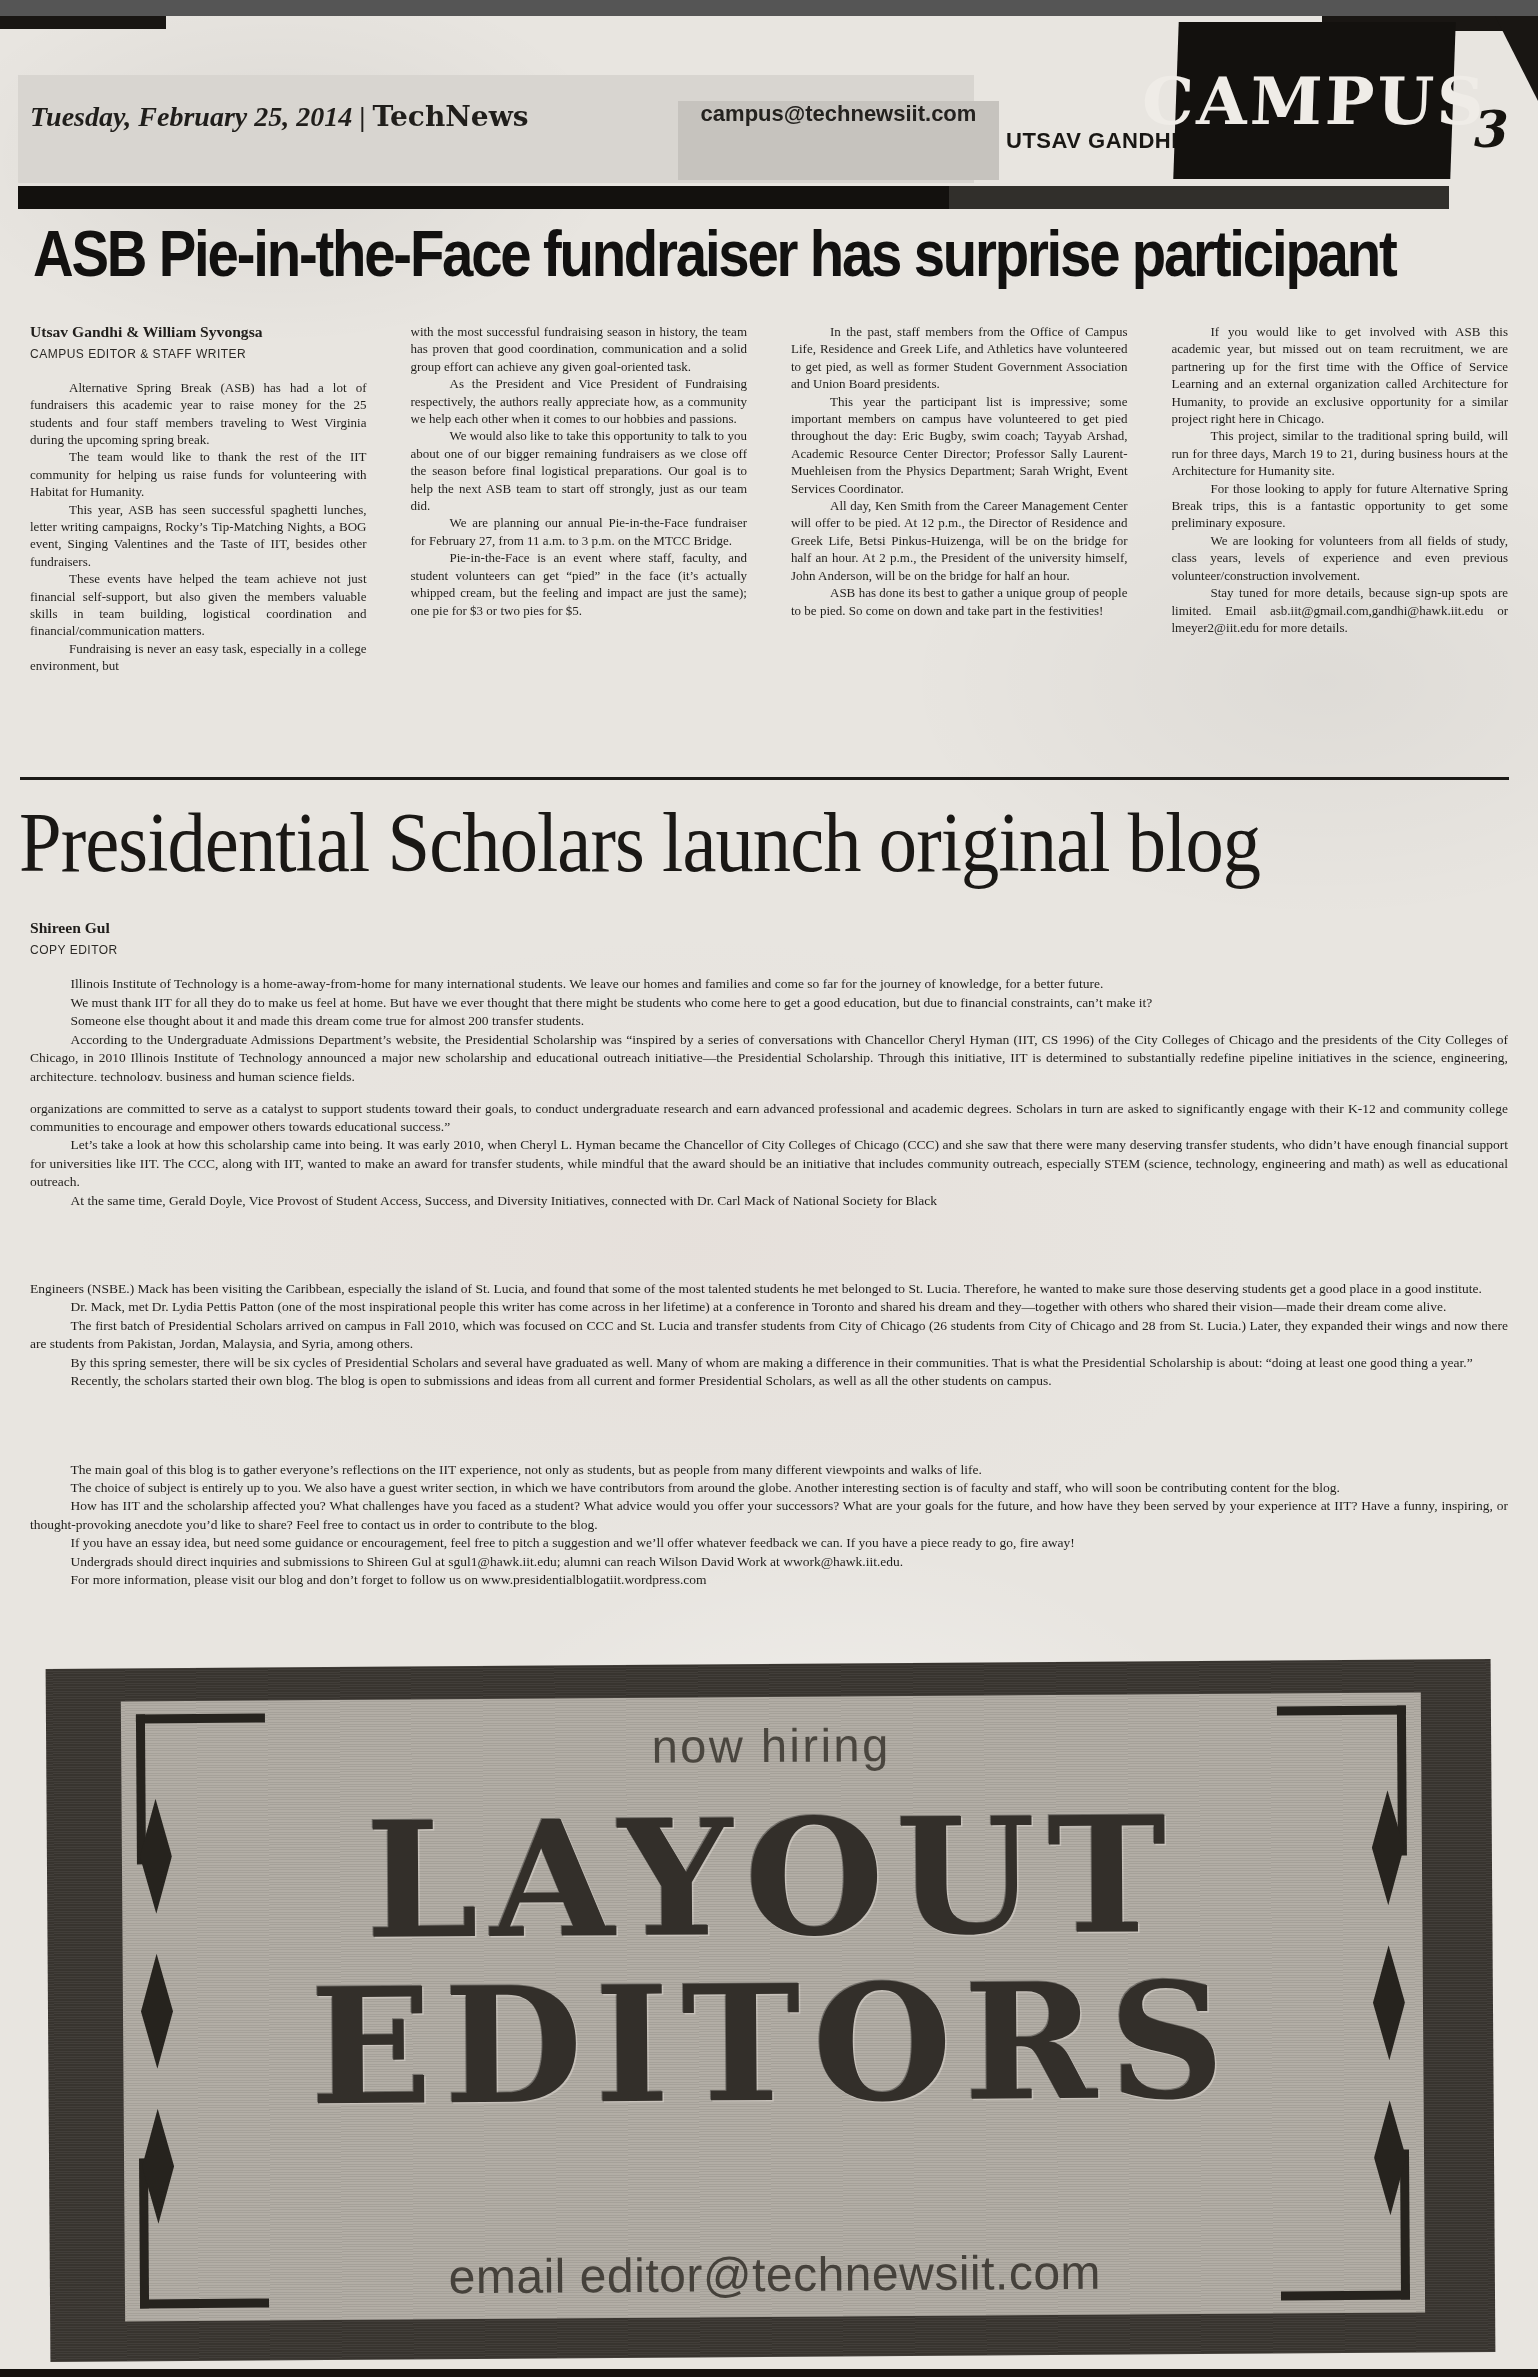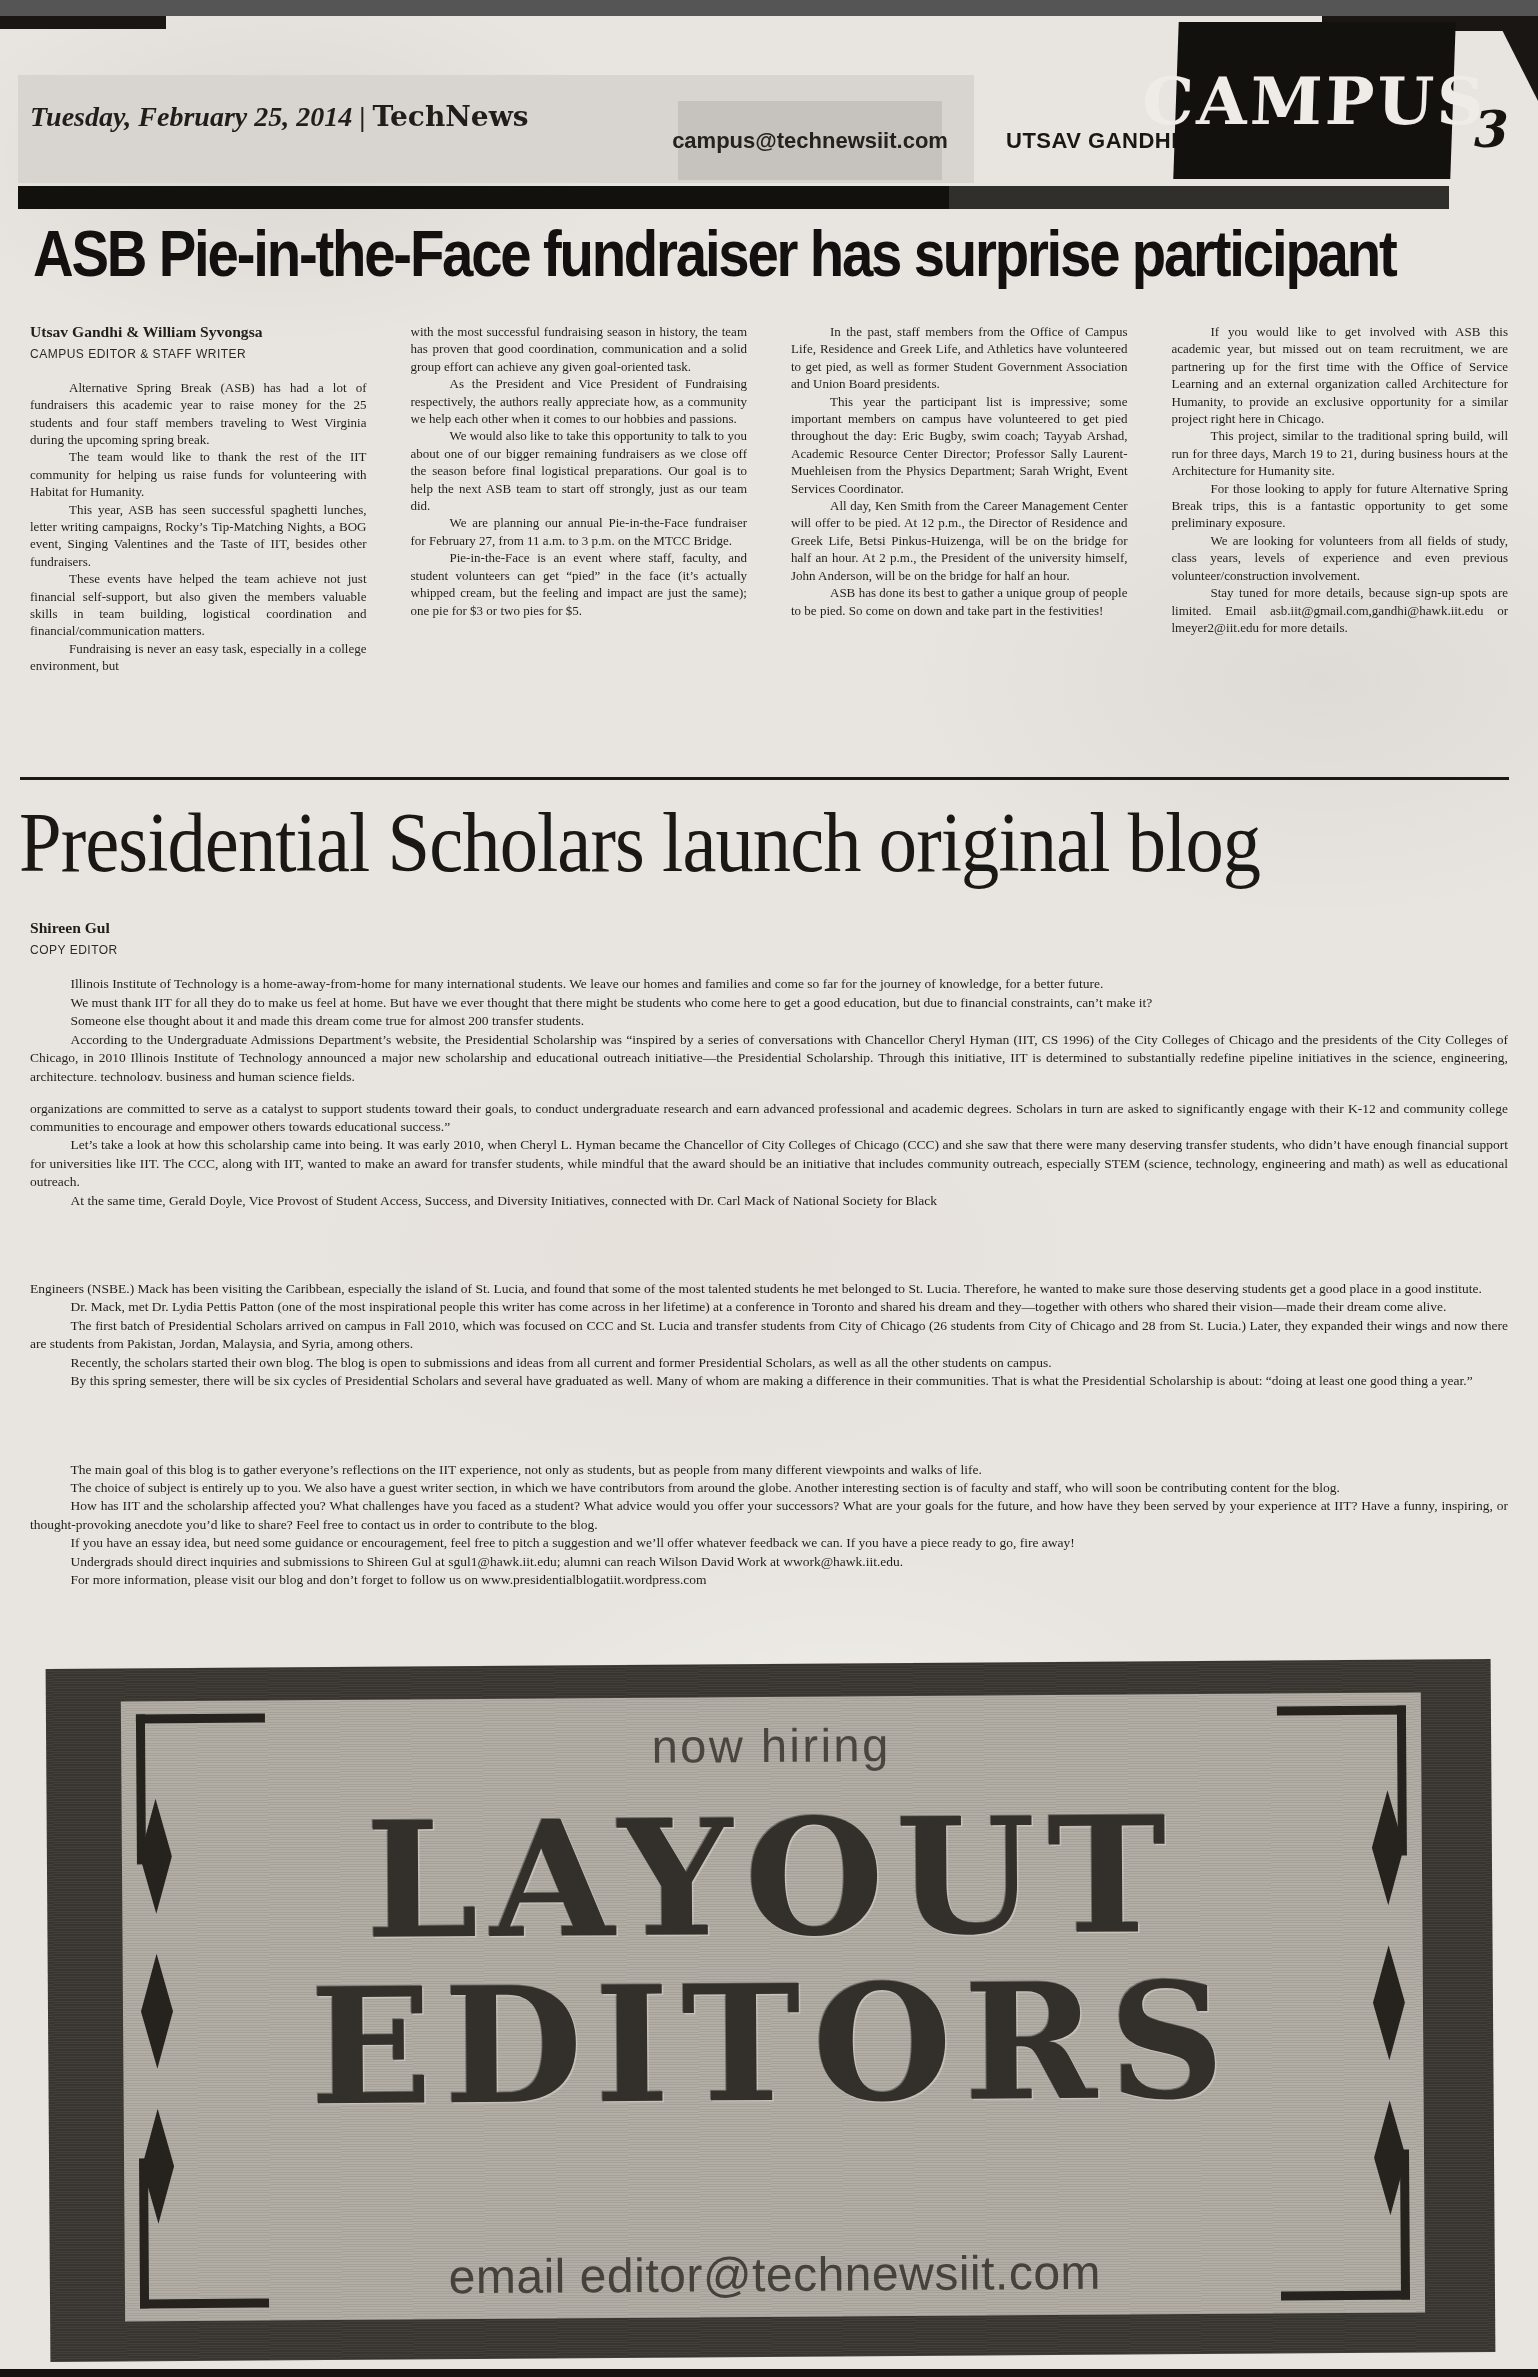--- a/index.html
+++ b/index.html
@@ -22,22 +22,22 @@
   .edge-top-right{position:absolute;right:0;top:0;width:216px;height:15px;background:#191613;}
   .edge-top-right-wedge{position:absolute;right:0;top:0;width:43px;height:85px;background:#191613;clip-path:polygon(100% 0,0 0,100% 100%);}
   .edge-bottom{position:absolute;left:0;bottom:0;width:100%;height:24px;background:#161310;}
 
   
   .mast-bg{position:absolute;left:18px;top:59px;width:956px;height:108px;background:#d8d5d0;}
   .date-line{position:absolute;left:30px;top:84px;font-size:28px;white-space:nowrap;}
   .date-line .date{font-style:italic;font-weight:600;}
   .date-line .sep{padding:0 7px;font-weight:700;}
   .date-line .paper{font-weight:700;font-family:"DejaVu Serif",serif;}
-  .email-box{position:absolute;left:678px;top:85px;width:264px;height:79px;background:#c6c3be;
-    display:flex;align-items:center;justify-content:center;
+  .email-box{position:absolute;left:678px;top:85px;width:321px;height:79px;background:#c6c3be;
+    display:flex;align-items:flex-start;justify-content:center;
     font-family:"Liberation Sans",sans-serif;font-weight:700;font-size:22px;color:#24221f;}
   .editor-name{position:absolute;left:1006px;top:112px;font-family:"Liberation Sans",sans-serif;
     font-weight:700;font-size:22px;letter-spacing:0.5px;color:#191714;}
   .campus-box{position:absolute;left:1176px;top:6px;width:277px;height:157px;background:#13110e;
     display:flex;align-items:center;justify-content:center;transform:skewX(-2deg);
     color:#efece7;font-family:"DejaVu Serif",serif;font-weight:700;font-size:65px;letter-spacing:3px;}
   .page-num{position:absolute;left:1474px;top:84px;font-size:50px;font-weight:700;font-style:italic;
     font-family:"DejaVu Serif",serif;color:#16140f;}
   .mast-rule{position:absolute;left:18px;top:170px;width:1431px;height:23px;background:#13110e;}
   .mast-rule-light{position:absolute;left:949px;top:170px;width:500px;height:23px;background:#3a3733;opacity:.8;}
@@ -174,22 +174,22 @@
     </div>
     <div class="col">
         <p class="para cont">organizations are committed to serve as a catalyst to support students toward their goals, to conduct undergraduate research and earn advanced professional and academic degrees.  Scholars in turn are asked to significantly engage with their K-12 and community college communities to encourage and empower others towards educational success.”</p>
         <p class="para">Let’s take a look at how this scholarship came into being.  It was early 2010, when Cheryl L. Hyman became the Chancellor of City Colleges of Chicago (CCC) and she saw that there were many deserving transfer students, who didn’t have enough financial support for universities like IIT.  The CCC,  along with IIT, wanted to make an award for transfer students, while mindful that the award should be an initiative that includes community outreach, especially STEM (science, technology, engineering and math) as well as educational outreach.</p>
         <p class="para">At the same time, Gerald Doyle, Vice Provost of Student Access, Success, and Diversity Initiatives, connected with Dr. Carl Mack of National Society for Black</p>
       </div>
     <div class="col">
         <p class="para cont">Engineers (NSBE.) Mack has been visiting the Caribbean, especially the island of St. Lucia, and found that some of the most talented students he met belonged to St. Lucia.  Therefore, he wanted to make sure those deserving students get a good place in a good institute.</p>
         <p class="para">Dr. Mack, met Dr. Lydia Pettis Patton (one of the most inspirational people this writer has come across in her lifetime) at a conference in Toronto and shared his dream and they—together with others who shared their vision—made their dream come alive.</p>
         <p class="para">The first batch of Presidential Scholars arrived on campus in Fall 2010, which was focused on CCC and St. Lucia and transfer students from City of Chicago (26 students from City of Chicago and 28 from St. Lucia.)  Later, they expanded their wings and now there are students from Pakistan, Jordan, Malaysia, and Syria, among others.</p>
+        <p class="para">By this spring semester, there will be six cycles of Presidential Scholars and several have graduated as well. Many of whom are making a difference in their communities. That is what the Presidential Scholarship is about: “doing at least one good thing a year.”</p>
         <p class="para">Recently, the scholars started their own blog.  The blog is open to submissions and ideas from all current and former Presidential Scholars, as well as all the other students on campus.</p>
-        <p class="para">By this spring semester, there will be six cycles of Presidential Scholars and several have graduated as well. Many of whom are making a difference in their communities. That is what the Presidential Scholarship is about: “doing at least one good thing a year.”</p>
       </div>
     <div class="col">
         <p class="para">The main goal of this blog is to gather everyone’s reflections on the IIT experience, not only as students, but as people from many different viewpoints and walks of life.</p>
         <p class="para">The choice of subject is entirely up to you.  We also have a guest writer section, in which we have contributors from around the globe.  Another interesting section is of faculty and staff, who will soon be contributing content for the blog.</p>
         <p class="para">How has IIT and the scholarship affected you? What challenges have you faced as a student? What advice would you offer your successors? What are your goals for the future, and how have they been served by your experience at IIT? Have a funny, inspiring, or thought-provoking anecdote you’d like to share? Feel free to contact us in order to contribute to the blog.</p>
         <p class="para">If you have an essay idea, but need some guidance or encouragement, feel free to pitch a suggestion and we’ll offer whatever feedback we can.  If you have a piece ready to go, fire away!</p>
         <p class="para">Undergrads should direct inquiries and submissions to Shireen Gul at sgul1@hawk.iit.edu; alumni can reach Wilson David Work at wwork@hawk.iit.edu.</p>
         <p class="para">For more information, please visit our blog and don’t forget to follow us on www.presidentialblogatiit.wordpress.com</p>
       </div>
   </div>

